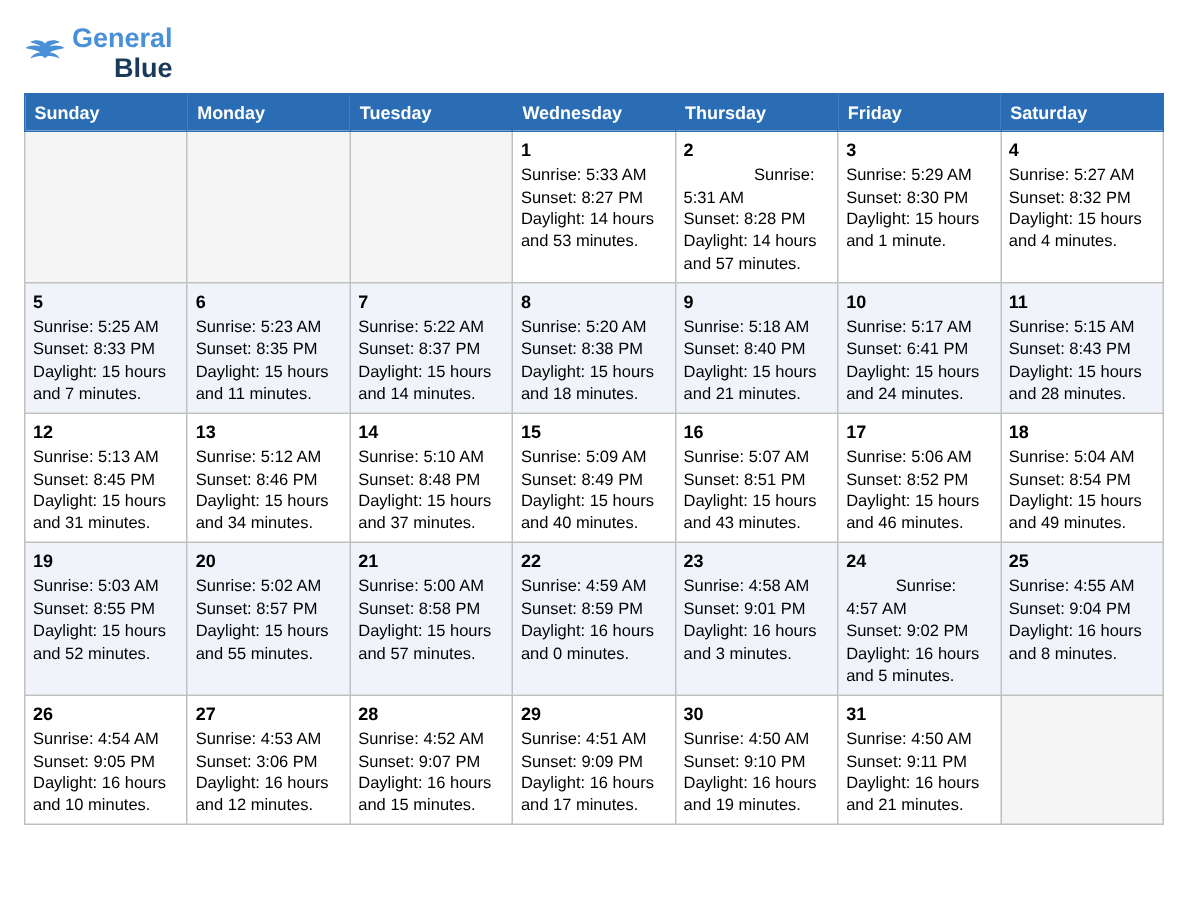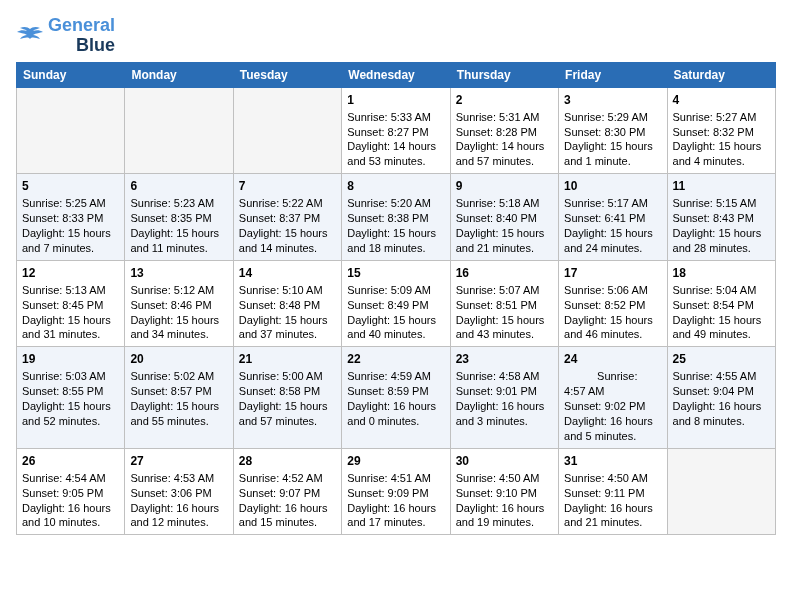--- a/index.html
+++ b/index.html
@@ -115,21 +115,21 @@
       </tr>
   </thead>
   <tbody id="calendar-body">
       <tr>
         <td class="empty"></td>
         <td class="empty"></td>
         <td class="empty"></td>
         <td><span class="day-num">1</span><span style="white-space: pre-line;">Sunrise: 5:33 AM
 Sunset: 8:27 PM
 Daylight: 14 hours and 53 minutes.</span></td>
-        <td><span class="day-num">2</span><span style="white-space: pre-line;">Sunrise: 5:31 AM
+        <td><span class="day-num">2</span><span style="white-space: pre-line; margin-left: 47px;">Sunrise: 5:31 AM
 Sunset: 8:28 PM
 Daylight: 14 hours and 57 minutes.</span></td>
         <td><span class="day-num">3</span><span style="white-space: pre-line;">Sunrise: 5:29 AM
 Sunset: 8:30 PM
 Daylight: 15 hours and 1 minute.</span></td>
         <td><span class="day-num">4</span><span style="white-space: pre-line; text-align: center;">Sunrise: 5:27 AM
 Sunset: 8:32 PM
 Daylight: 15 hours and 4 minutes.</span></td>
       </tr>
       <tr class="row-alt">

